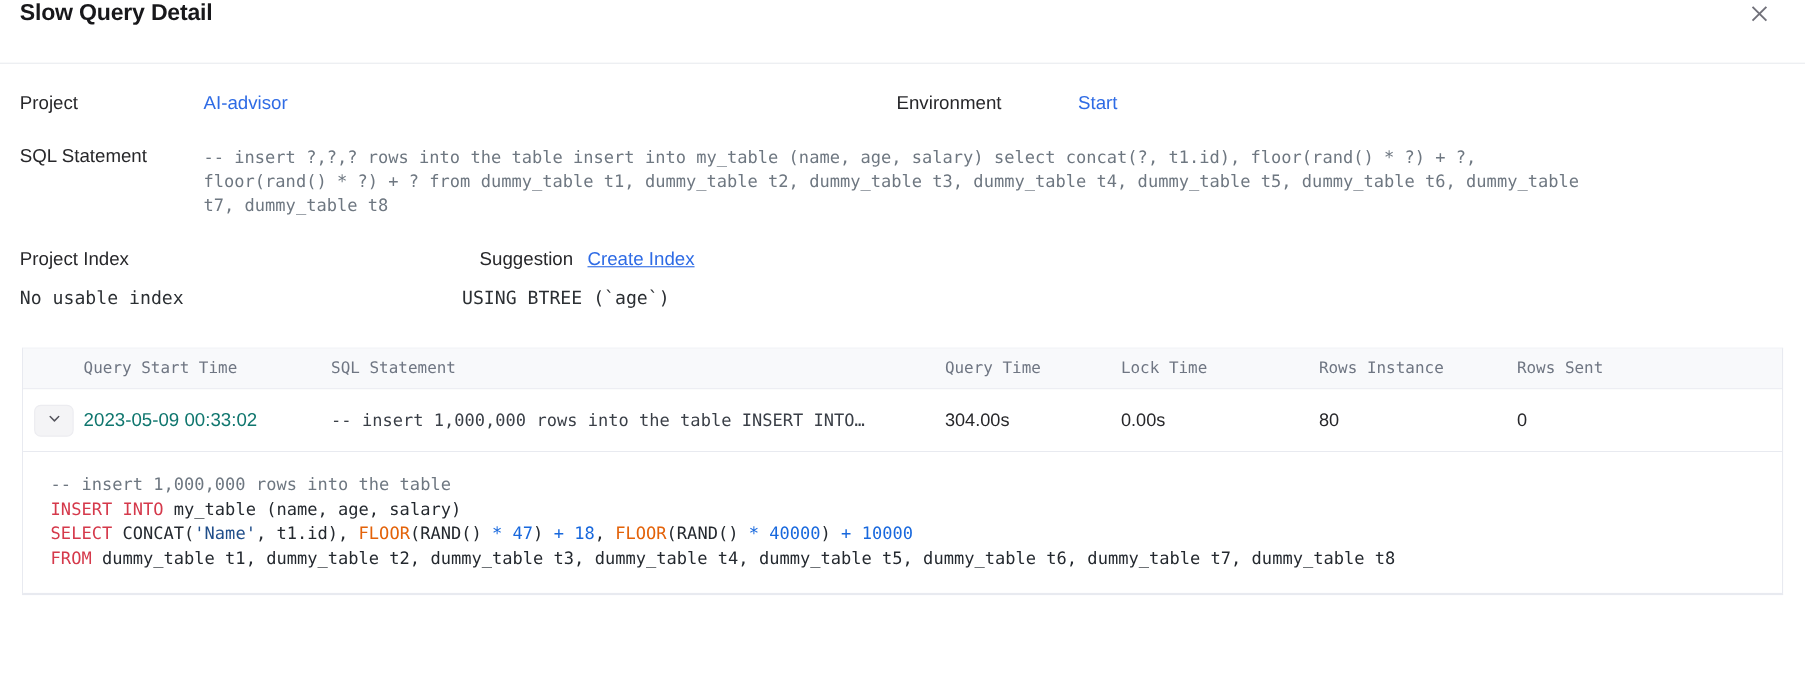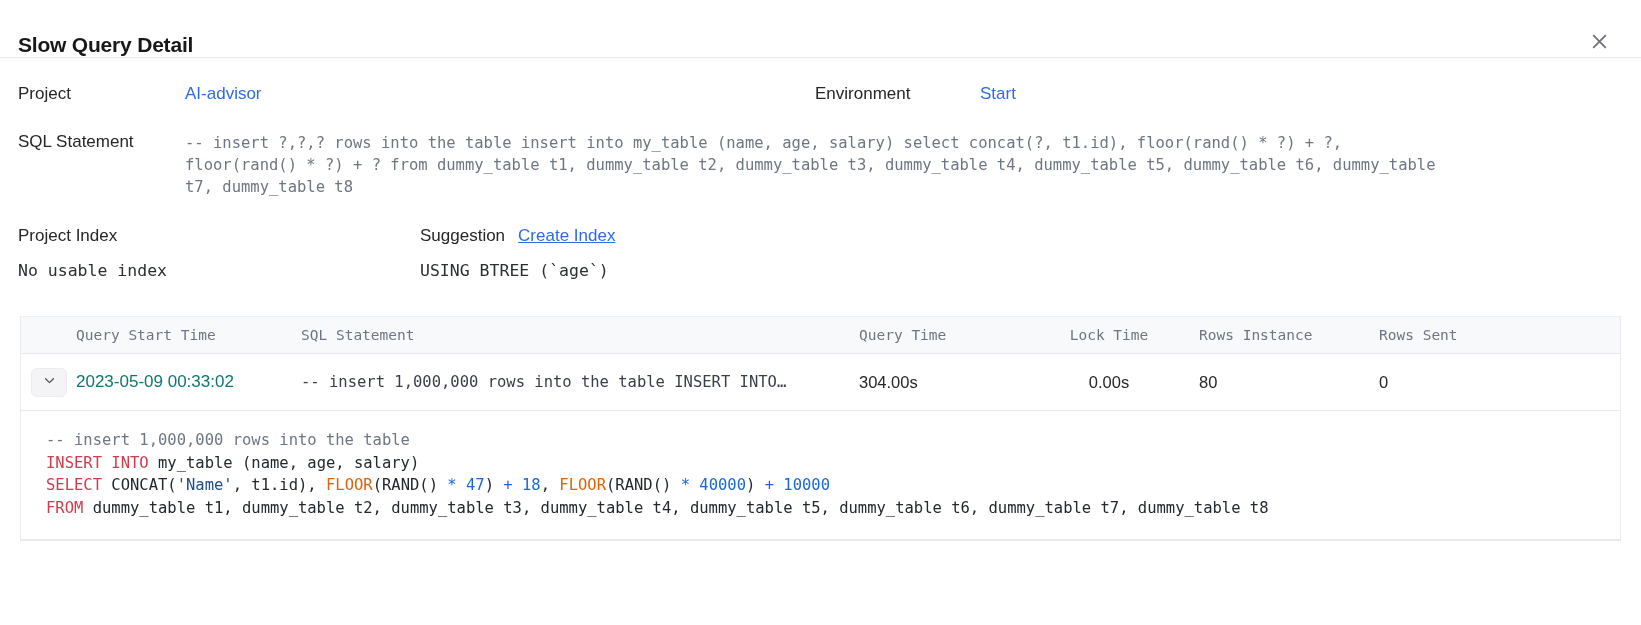--- a/index.html
+++ b/index.html
@@ -7,21 +7,21 @@
   body {
     background: #ffffff;
     font-family: "Liberation Sans", sans-serif;
     color: #27272a;
   }
 
   
   .modal-header {
     height: 58px;
     display: flex;
-    align-items: flex-end;
+    align-items: flex-start;
     justify-content: space-between;
     padding: 0 28px 0 18px;
     border-bottom: 1px solid #e9ecef;
   }
   .modal-title {
     font-size: 21px;
     font-weight: 700;
     color: #18181b;
     letter-spacing: -0.2px;
   }
@@ -51,21 +51,21 @@
     font-family: "DejaVu Sans Mono", monospace;
     font-size: 15.5px;
     line-height: 22px;
     color: #6e7781;
     word-break: normal;
   }
   .info-row.sql-row { margin-bottom: 28px; }
 
   .ci-col { width: 402px; flex-shrink: 0; }
   .index-head-row { display: flex; margin-bottom: 15px; }
-  .suggestion-wrap { display: flex; align-items: center; gap: 13px; }
+  .suggestion-wrap { display: flex; align-items: center; gap: 13px; margin-left: 16px; }
   .index-val-row { display: flex; margin-bottom: 3px; }
   .mono-val {
     font-family: "DejaVu Sans Mono", monospace;
     font-size: 16.5px; color: #2b2f33;
   }
 
   
   .query-table {
     margin: 36px 20px 0 20px;
     border: 1px solid #e8eaf0;
@@ -83,21 +83,21 @@
   .t-body-row {
     height: 57px;
     border-bottom: 1px solid #e8eaf0;
     background: #ffffff;
     cursor: pointer;
   }
   .col-expand { width: 55px; flex-shrink: 0; display: flex; align-items: center; padding-left: 10px; }
   .col-time  { width: 225px; flex-shrink: 0; }
   .col-sql   { flex: 1; min-width: 0; overflow: hidden; white-space: nowrap; }
   .col-qtime { width: 160px; flex-shrink: 0; }
-  .col-ltime { width: 180px; flex-shrink: 0; text-align: center; }
+  .col-ltime { width: 180px; flex-shrink: 0; }
   .col-rexam { width: 180px; flex-shrink: 0; }
   .col-rsent { width: 241px; flex-shrink: 0; }
 
   .cell-timestamp { font-size: 17px; color: #0f766e; }
   .cell-sql {
     font-family: "DejaVu Sans Mono", monospace;
     font-size: 15.5px; color: #3a3f47;
   }
   .cell-num { font-size: 16.5px; color: #27272a; }
 

